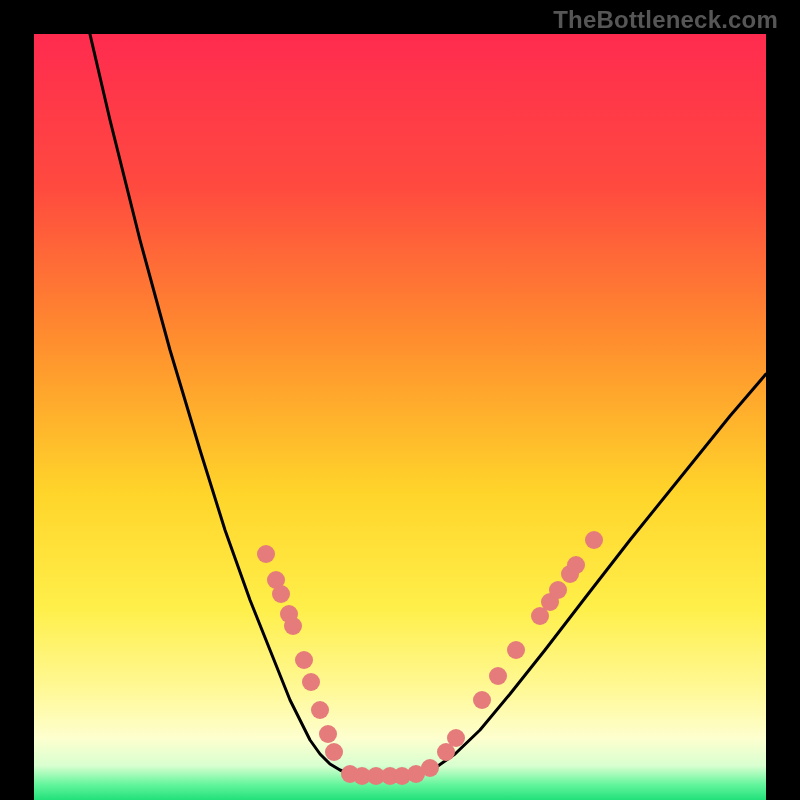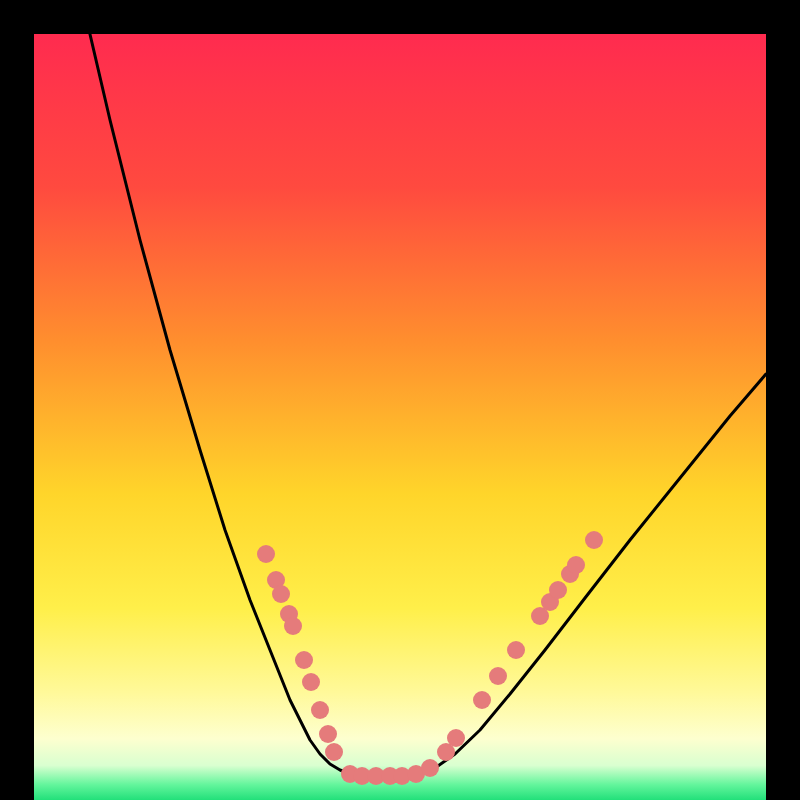--- a/index.html
+++ b/index.html
@@ -80,13 +80,14 @@
       <circle cx="482" cy="700" r="9" fill="#e57b7b"></circle>
       <circle cx="498" cy="676" r="9" fill="#e57b7b"></circle>
       <circle cx="516" cy="650" r="9" fill="#e57b7b"></circle>
       <circle cx="540" cy="616" r="9" fill="#e57b7b"></circle>
       <circle cx="550" cy="602" r="9" fill="#e57b7b"></circle>
       <circle cx="558" cy="590" r="9" fill="#e57b7b"></circle>
       <circle cx="570" cy="574" r="9" fill="#e57b7b"></circle>
       <circle cx="576" cy="565" r="9" fill="#e57b7b"></circle>
       <circle cx="594" cy="540" r="9" fill="#e57b7b"></circle>
     </svg>
+  <div class="watermark">TheBottleneck.com</div>
 </div>
 
 </body></html>

